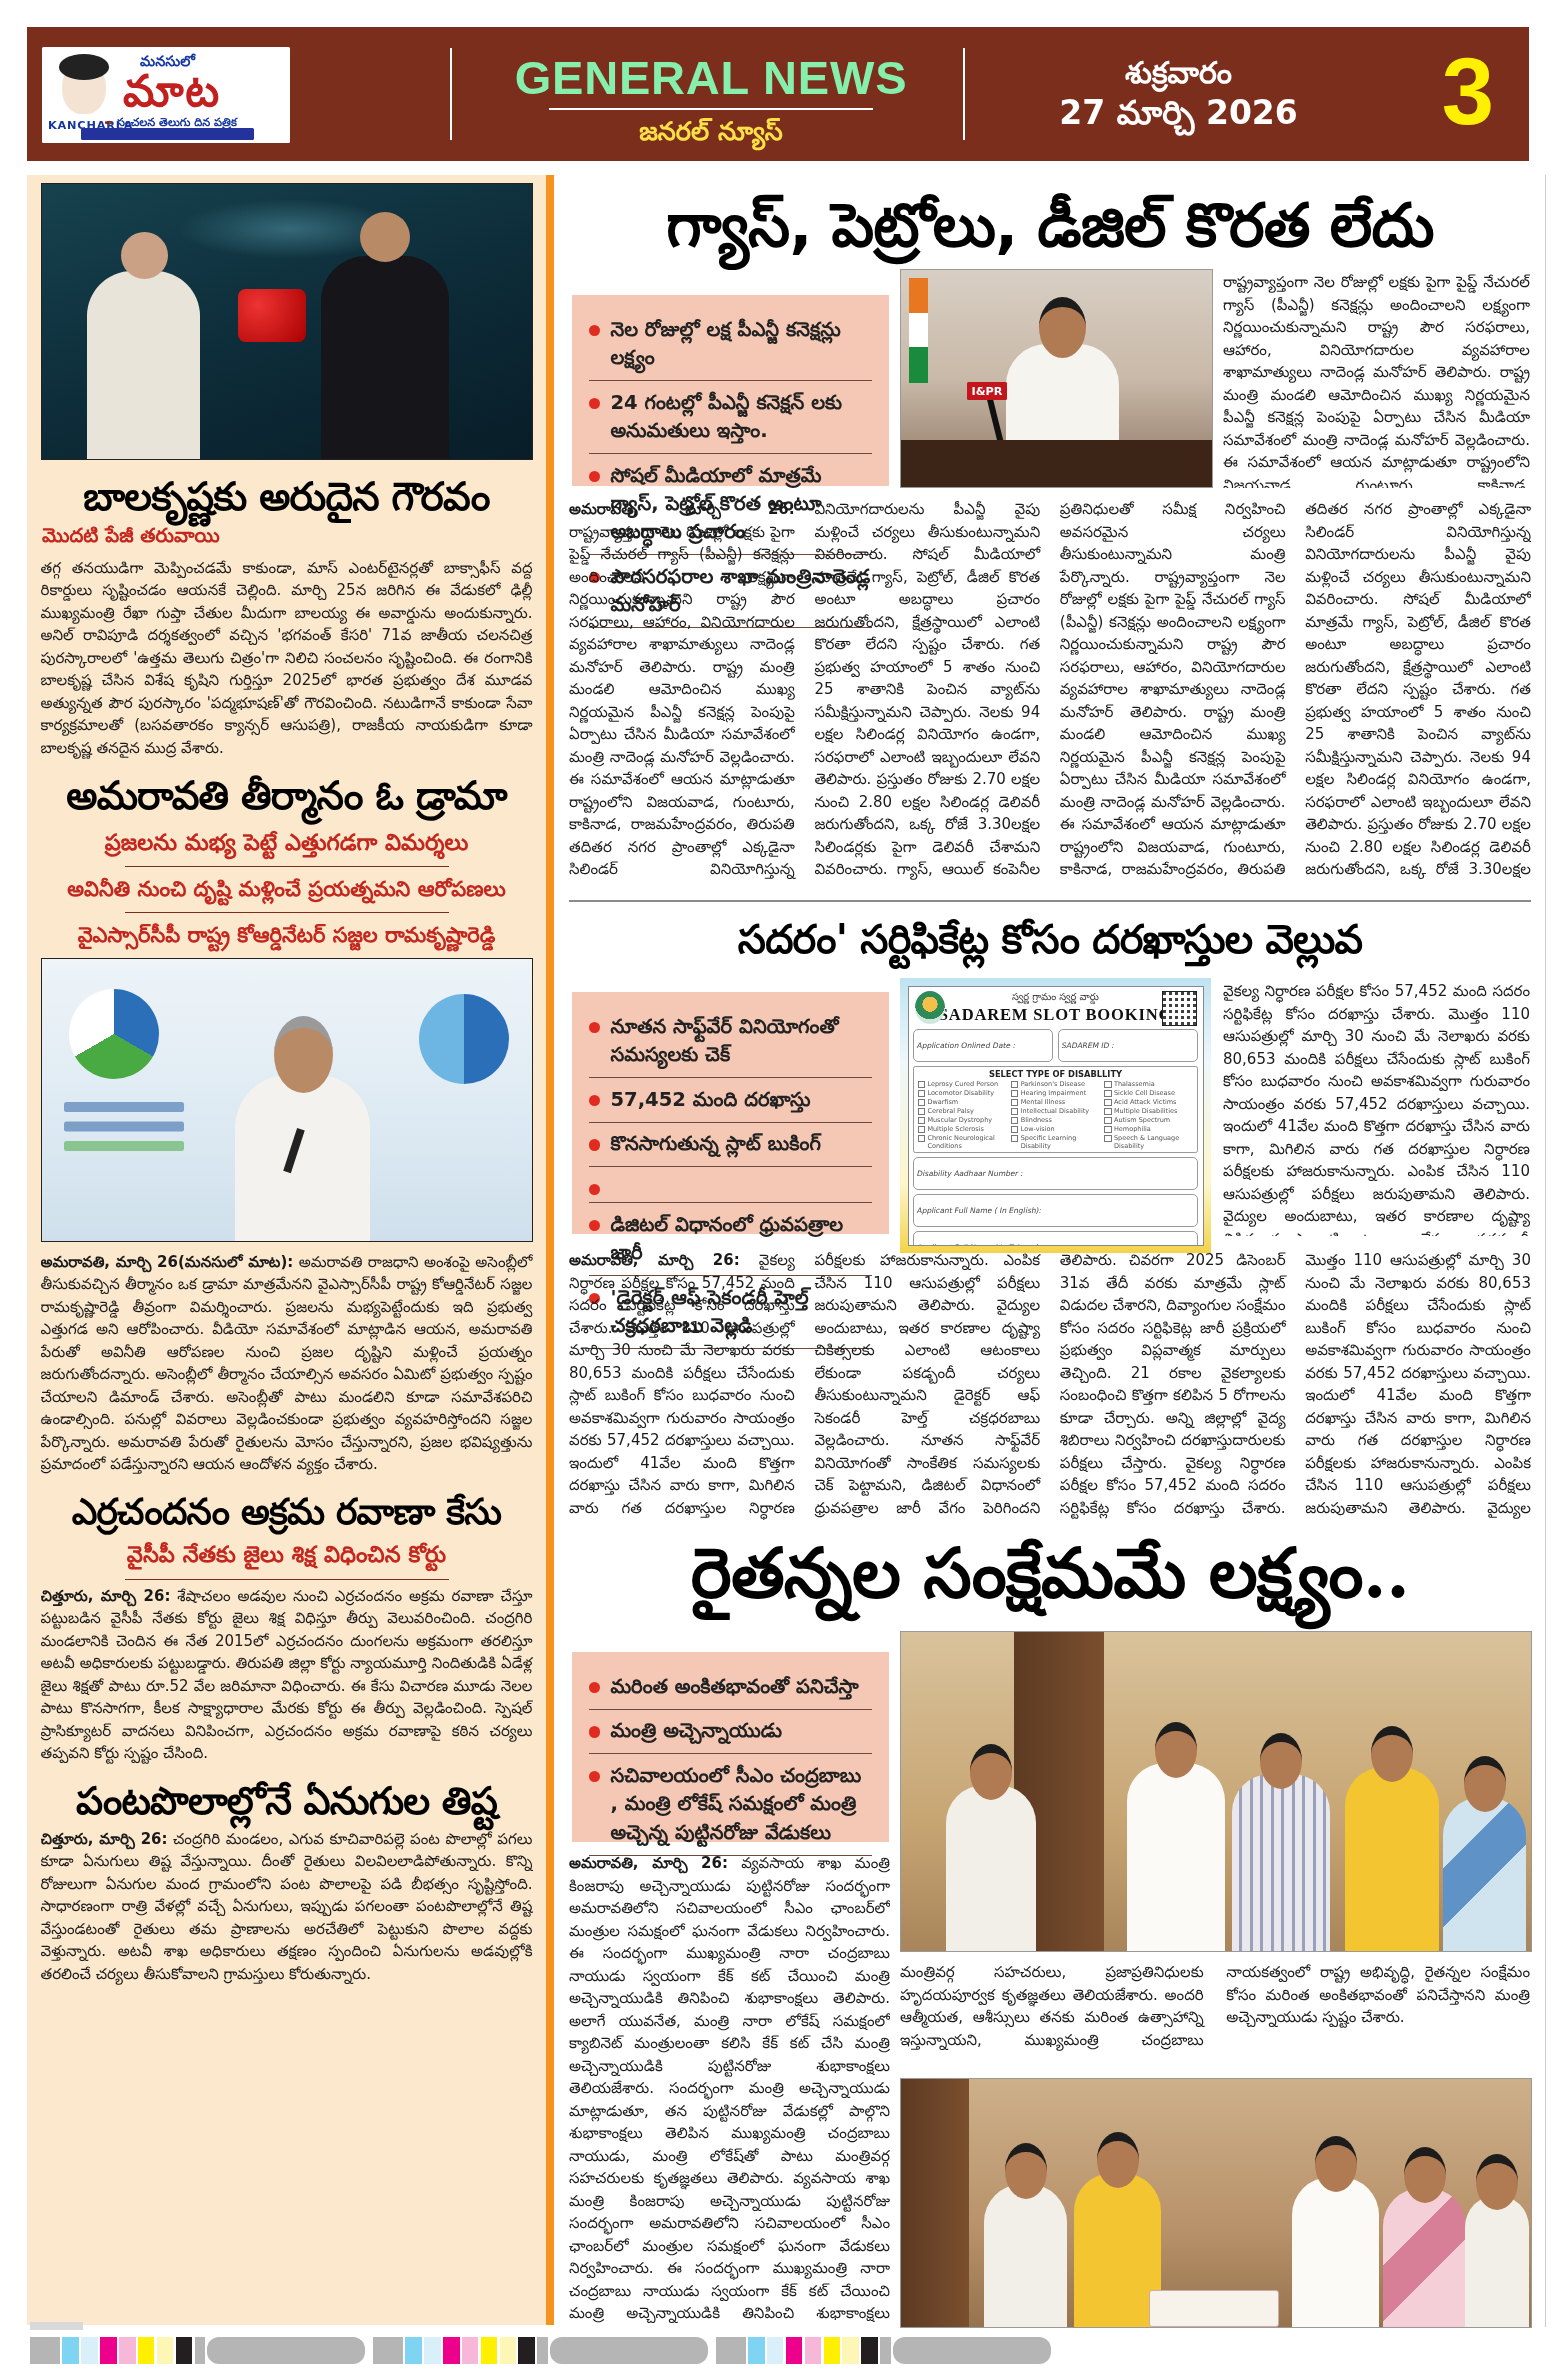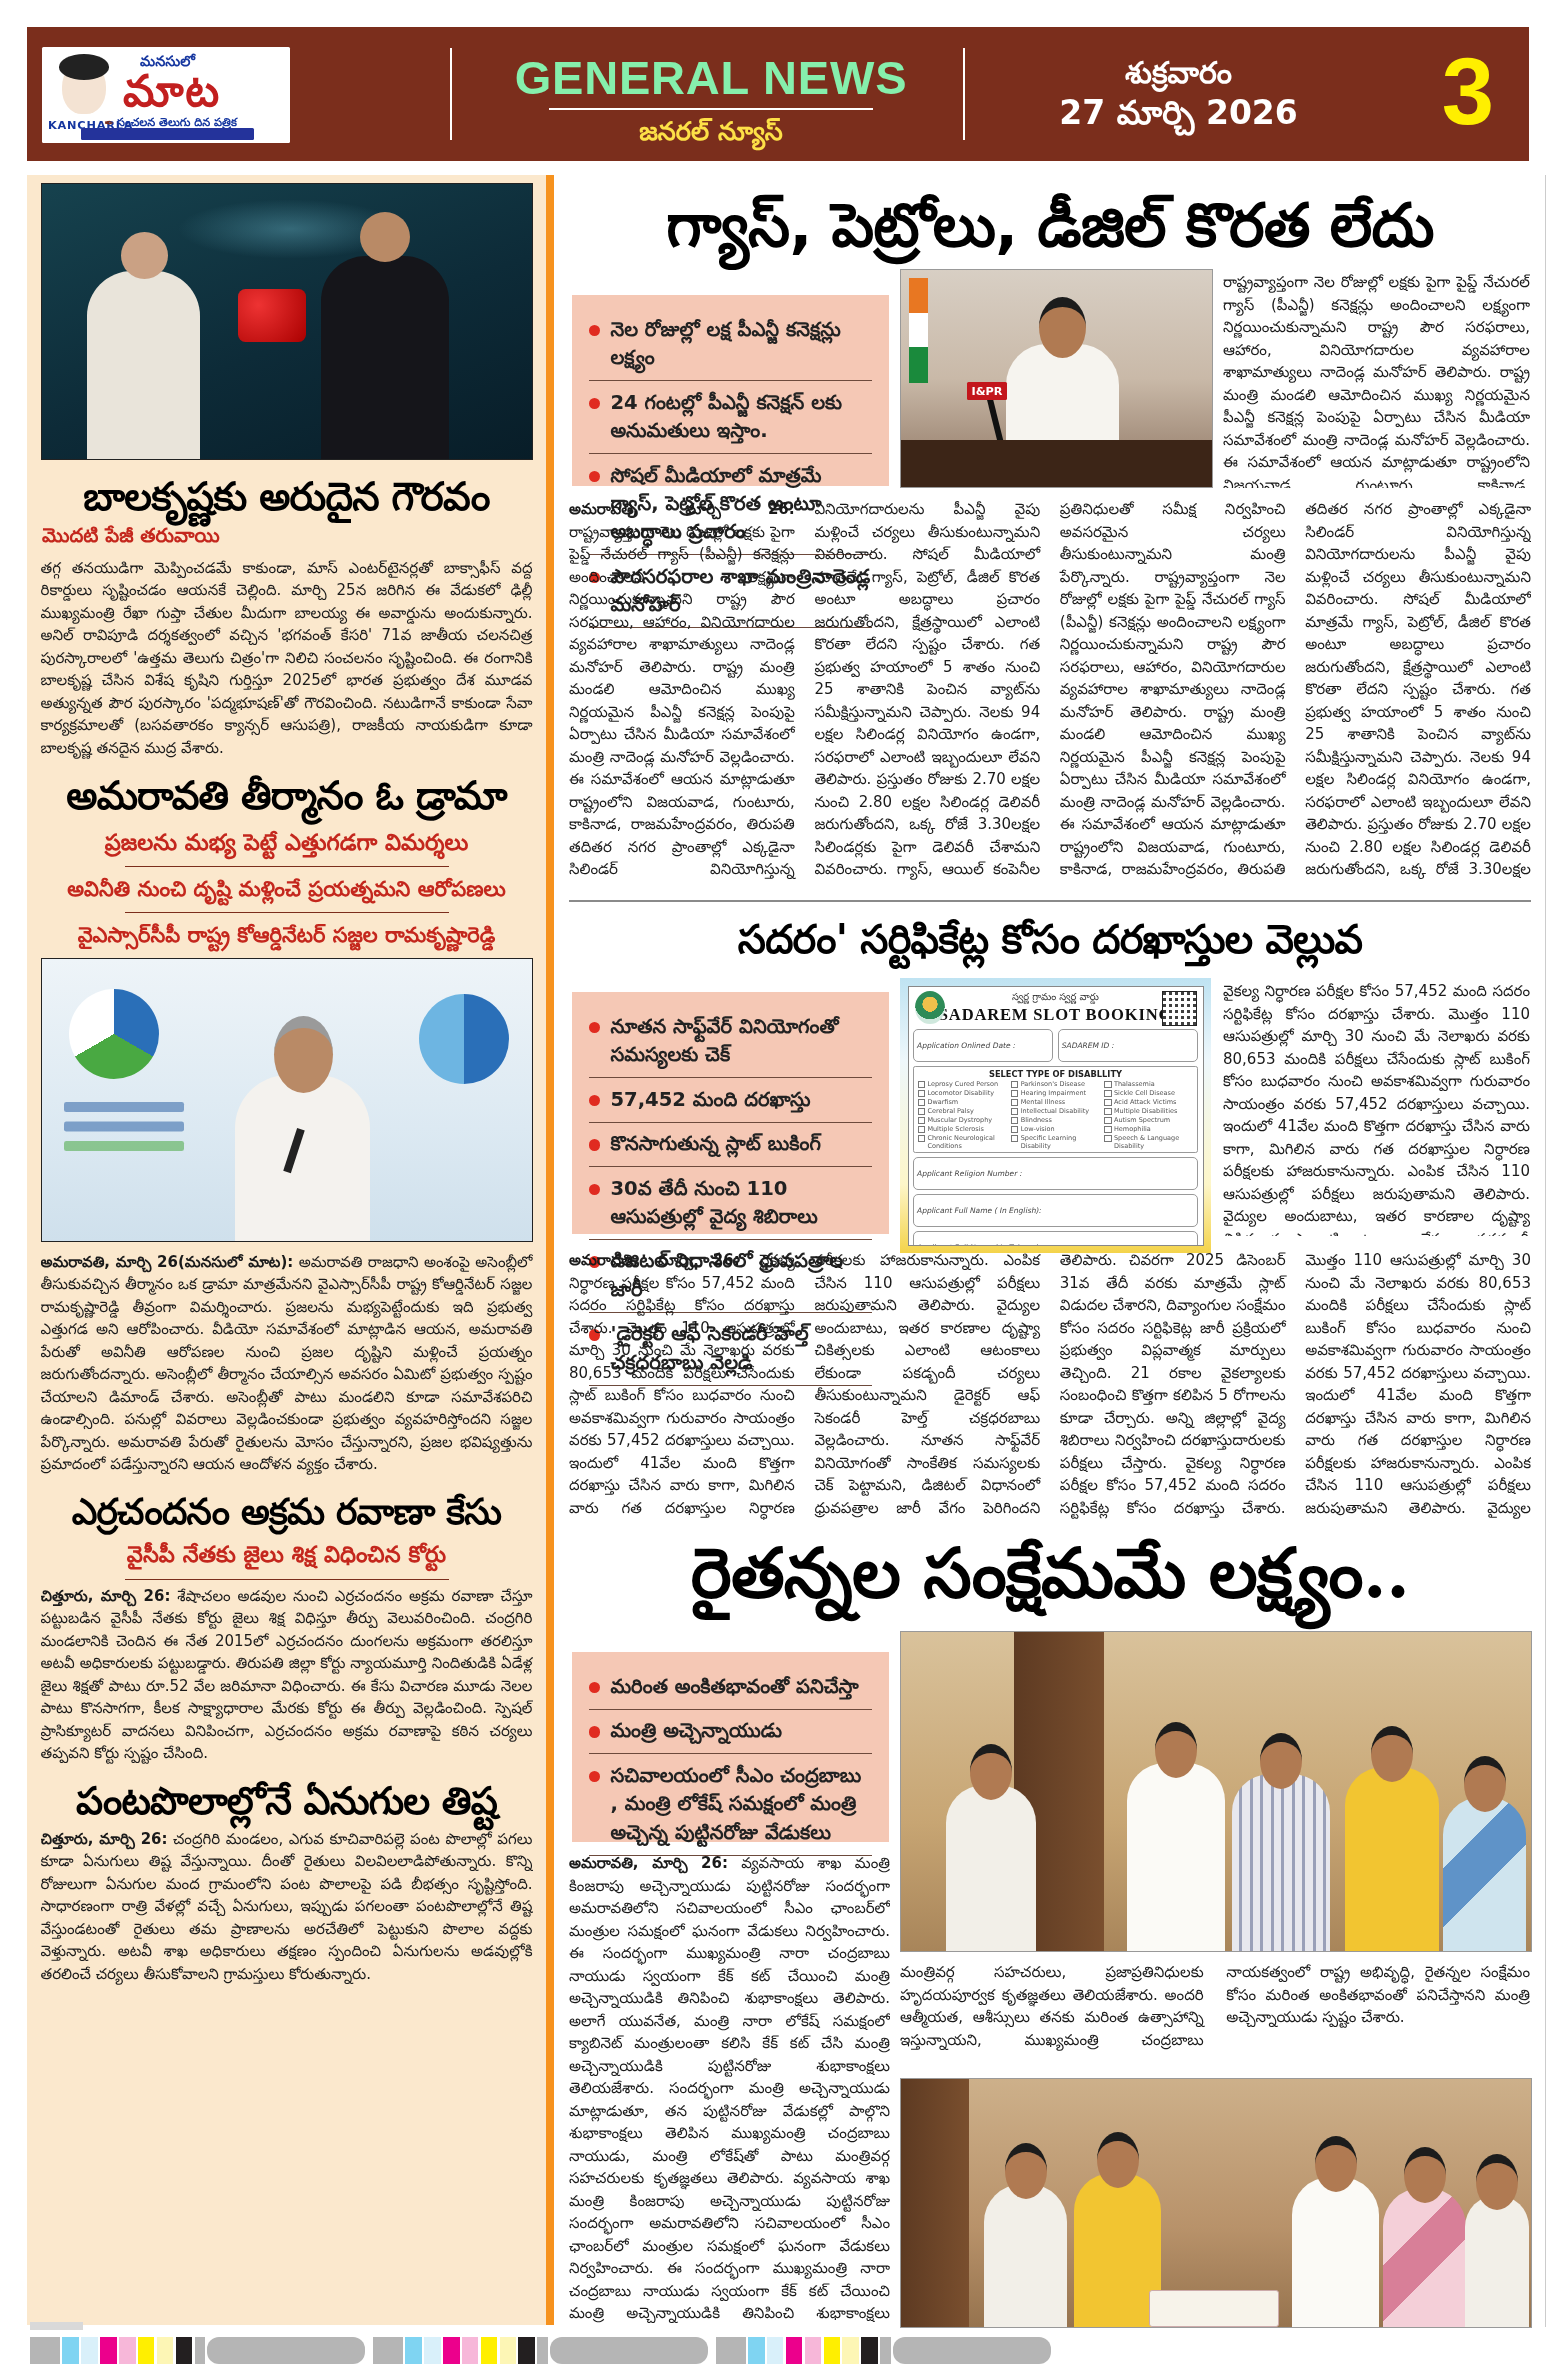--- a/index.html
+++ b/index.html
@@ -232,21 +232,20 @@
       <li>
           <span class="dot"></span>
           <span>57,452 మంది దరఖాస్తు</span>
         </li>
       <li>
           <span class="dot"></span>
           <span>కొనసాగుతున్న స్లాట్ బుకింగ్</span>
         </li>
       <li>
           <span class="dot"></span>
-          <span>30వ తేదీ నుంచి 110 ఆసుపత్రుల్లో వైద్య శిబిరాలు</span>
         </li>
       <li>
           <span class="dot"></span>
           <span>డిజిటల్ విధానంలో ధ్రువపత్రాల జారీ</span>
         </li>
       <li>
           <span class="dot"></span>
           <span>'డైరెక్టర్ ఆఫ్ సెకండరీ హెల్త్ చక్రధరబాబు వెల్లడి</span>
         </li>
     </ul>
@@ -282,21 +281,21 @@
             <span class="cbx-item"><i class="cbx"></i>Autism Spectrum</span>
             <span class="cbx-item"><i class="cbx"></i>Multiple Sclerosis</span>
             <span class="cbx-item"><i class="cbx"></i>Low-vision</span>
             <span class="cbx-item"><i class="cbx"></i>Hemophilia</span>
             <span class="cbx-item"><i class="cbx"></i>Chronic Neurological Conditions</span>
             <span class="cbx-item"><i class="cbx"></i>Specific Learning Disability</span>
             <span class="cbx-item"><i class="cbx"></i>Speech &amp; Language Disability</span>
           </div>
       </div>
       <div class="f-row">
-          <div class="f-field">Applicant Religion Number :</div>
+          <div class="f-field">Disability Aadhaar Number :</div>
         </div>
       <div class="f-row">
           <div class="f-field">Applicant Full Name ( In English):</div>
         </div>
       <div class="f-row">
           <div class="f-field">Applicant Full Name ( In Telugu ):</div>
         </div>
       <div class="f-row">
         <div class="f-field">
             <span class="f-inline">

